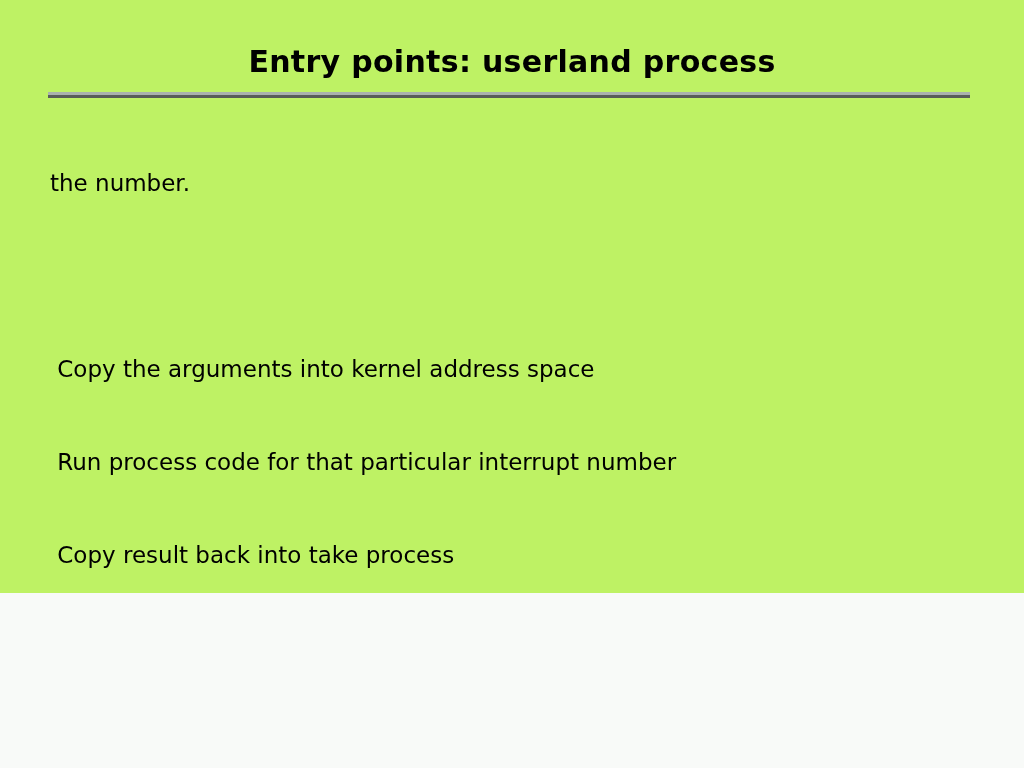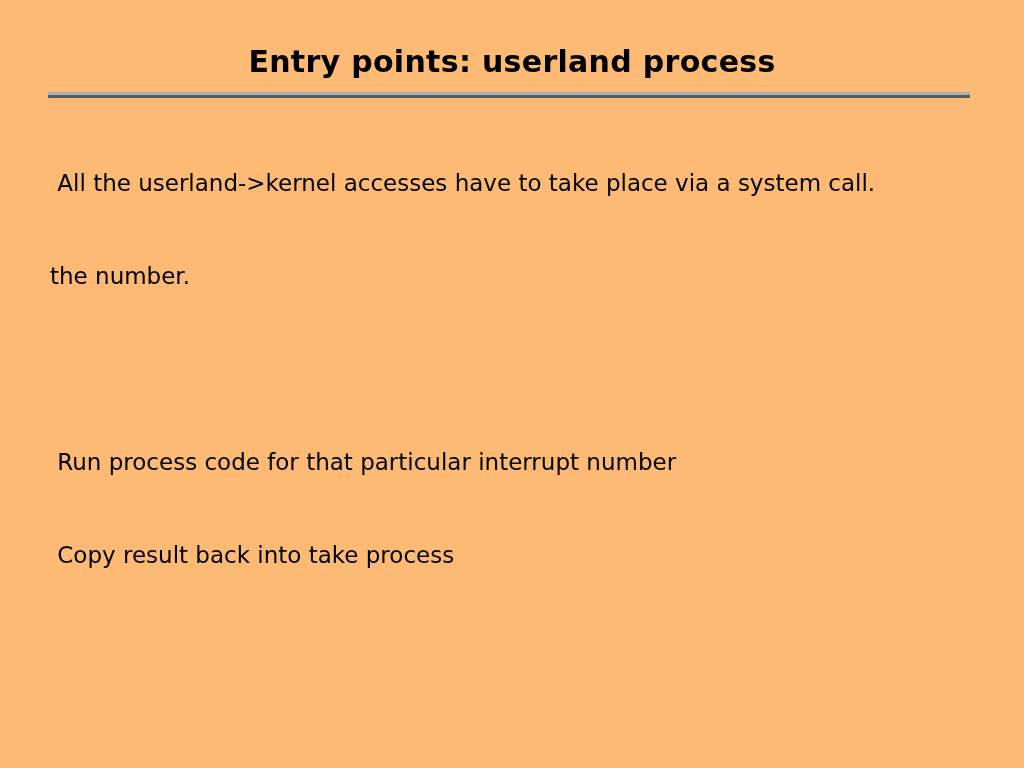--- a/index.html
+++ b/index.html
@@ -11,22 +11,22 @@
     width: 1024px;
     height: 768px;
     background: #f8faf8;
     font-family: "DejaVu Sans", sans-serif;
     overflow: hidden;
   }
 
   .slide {
     position: relative;
     width: 1024px;
-    height: 768px;
-    background: #fdba74;
+    height: 593px;
+    background: #bef264;
     box-sizing: border-box;
   }
 
   
   .slide-title {
     position: absolute;
     left: 0;
     top: 44px;
     width: 1024px;
     text-align: center;
@@ -99,23 +99,23 @@
   <div class="slide-title">Entry points: userland process</div>
 
   <div class="title-rule">
     <div class="rule-light"></div>
     <div class="rule-dark"></div>
   </div>
 
   <div class="body-area">
 
     <p class="para">
-      <span class="line"> All the userland-&gt;kernel accesses have to take place via a system call.</span>
       <span class="line">the number.</span>
     </p>
 
     <p class="para">
+      <span class="line"> Copy the arguments into kernel address space</span>
       <span class="line"> Run process code for that particular interrupt number</span>
       <span class="line"> Copy result back into take process</span>
     </p>
 
   </div>
 </div>
 
 </body></html>

